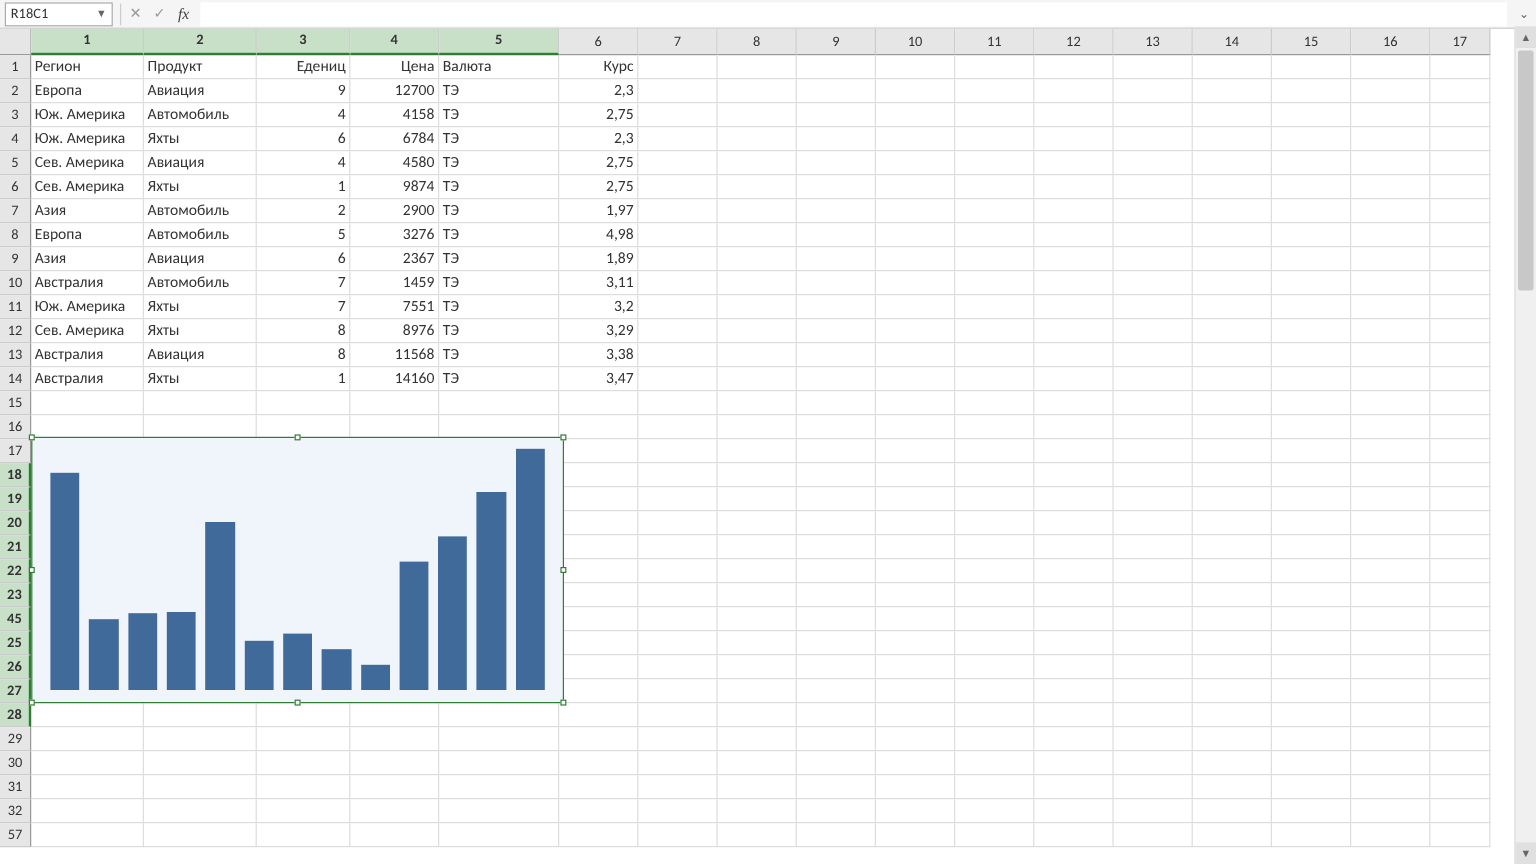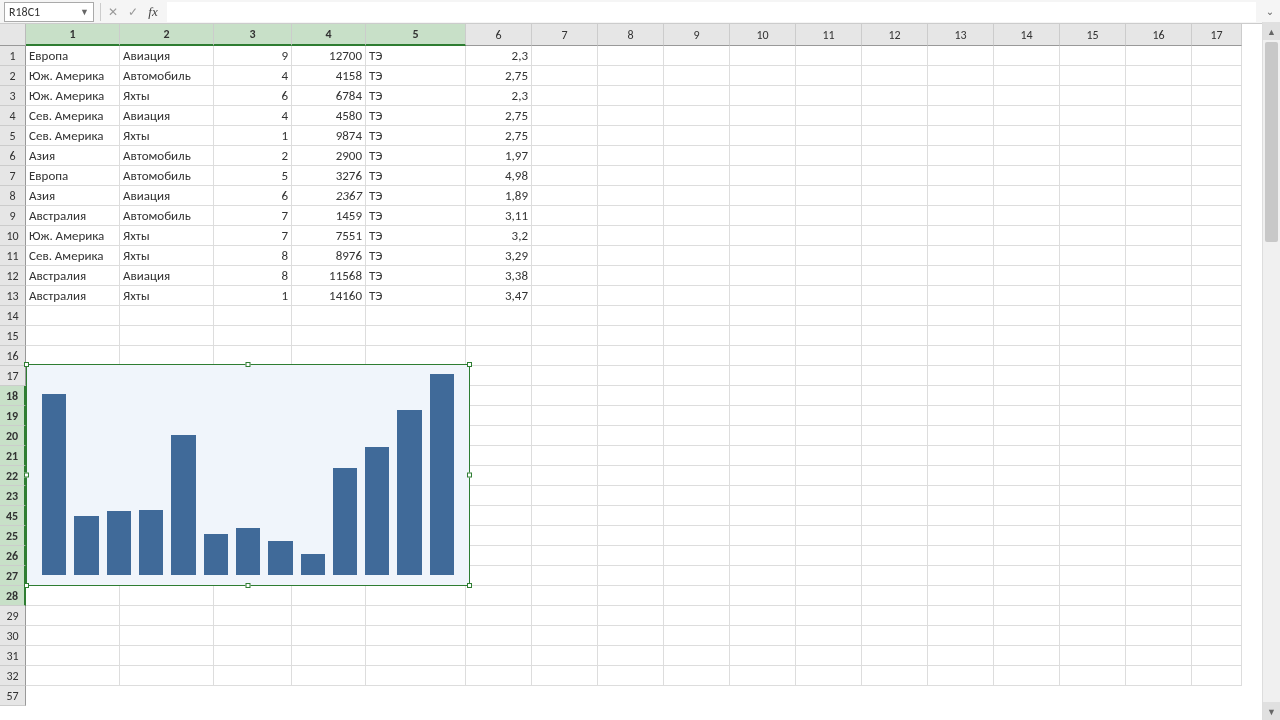--- a/index.html
+++ b/index.html
@@ -109,20 +109,39 @@
         <div class="col-h" style="width: 66px;">11</div>
         <div class="col-h" style="width: 66px;">12</div>
         <div class="col-h" style="width: 66px;">13</div>
         <div class="col-h" style="width: 66px;">14</div>
         <div class="col-h" style="width: 66px;">15</div>
         <div class="col-h" style="width: 66px;">16</div>
         <div class="col-h" style="width: 50px;">17</div>
       </div>
     <div class="grid" id="grid">
         <div class="row">
+          <div class="cell" style="width: 94px;">Регион</div>
+          <div class="cell" style="width: 94px;">Продукт</div>
+          <div class="cell r" style="width: 78px;">Едениц</div>
+          <div class="cell r" style="width: 74px;">Цена</div>
+          <div class="cell" style="width: 100px;">Валюта</div>
+          <div class="cell r" style="width: 66px;">Курс</div>
+          <div class="cell" style="width: 66px;"></div>
+          <div class="cell" style="width: 66px;"></div>
+          <div class="cell" style="width: 66px;"></div>
+          <div class="cell" style="width: 66px;"></div>
+          <div class="cell" style="width: 66px;"></div>
+          <div class="cell" style="width: 66px;"></div>
+          <div class="cell" style="width: 66px;"></div>
+          <div class="cell" style="width: 66px;"></div>
+          <div class="cell" style="width: 66px;"></div>
+          <div class="cell" style="width: 66px;"></div>
+          <div class="cell" style="width: 50px;"></div>
+        </div>
+        <div class="row">
           <div class="cell" style="width: 94px;">Европа</div>
           <div class="cell" style="width: 94px;">Авиация</div>
           <div class="cell r" style="width: 78px;">9</div>
           <div class="cell r" style="width: 74px;">12700</div>
           <div class="cell" style="width: 100px;">ТЭ</div>
           <div class="cell r" style="width: 66px;">2,3</div>
           <div class="cell" style="width: 66px;"></div>
           <div class="cell" style="width: 66px;"></div>
           <div class="cell" style="width: 66px;"></div>
           <div class="cell" style="width: 66px;"></div>
@@ -245,21 +264,21 @@
           <div class="cell" style="width: 66px;"></div>
           <div class="cell" style="width: 66px;"></div>
           <div class="cell" style="width: 66px;"></div>
           <div class="cell" style="width: 66px;"></div>
           <div class="cell" style="width: 50px;"></div>
         </div>
         <div class="row">
           <div class="cell" style="width: 94px;">Азия</div>
           <div class="cell" style="width: 94px;">Авиация</div>
           <div class="cell r" style="width: 78px;">6</div>
-          <div class="cell r" style="width: 74px; font-style: italic;">2367</div>
+          <div class="cell r" style="width: 74px;">2367</div>
           <div class="cell" style="width: 100px;">ТЭ</div>
           <div class="cell r" style="width: 66px;">1,89</div>
           <div class="cell" style="width: 66px;"></div>
           <div class="cell" style="width: 66px;"></div>
           <div class="cell" style="width: 66px;"></div>
           <div class="cell" style="width: 66px;"></div>
           <div class="cell" style="width: 66px;"></div>
           <div class="cell" style="width: 66px;"></div>
           <div class="cell" style="width: 66px;"></div>
           <div class="cell" style="width: 66px;"></div>

